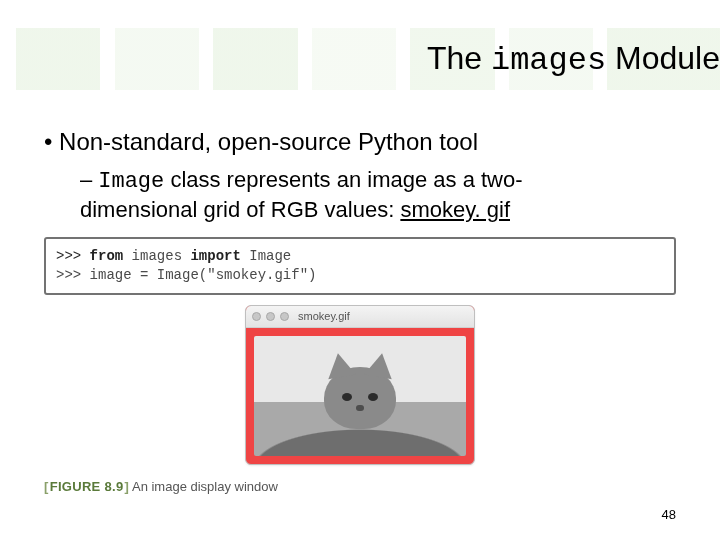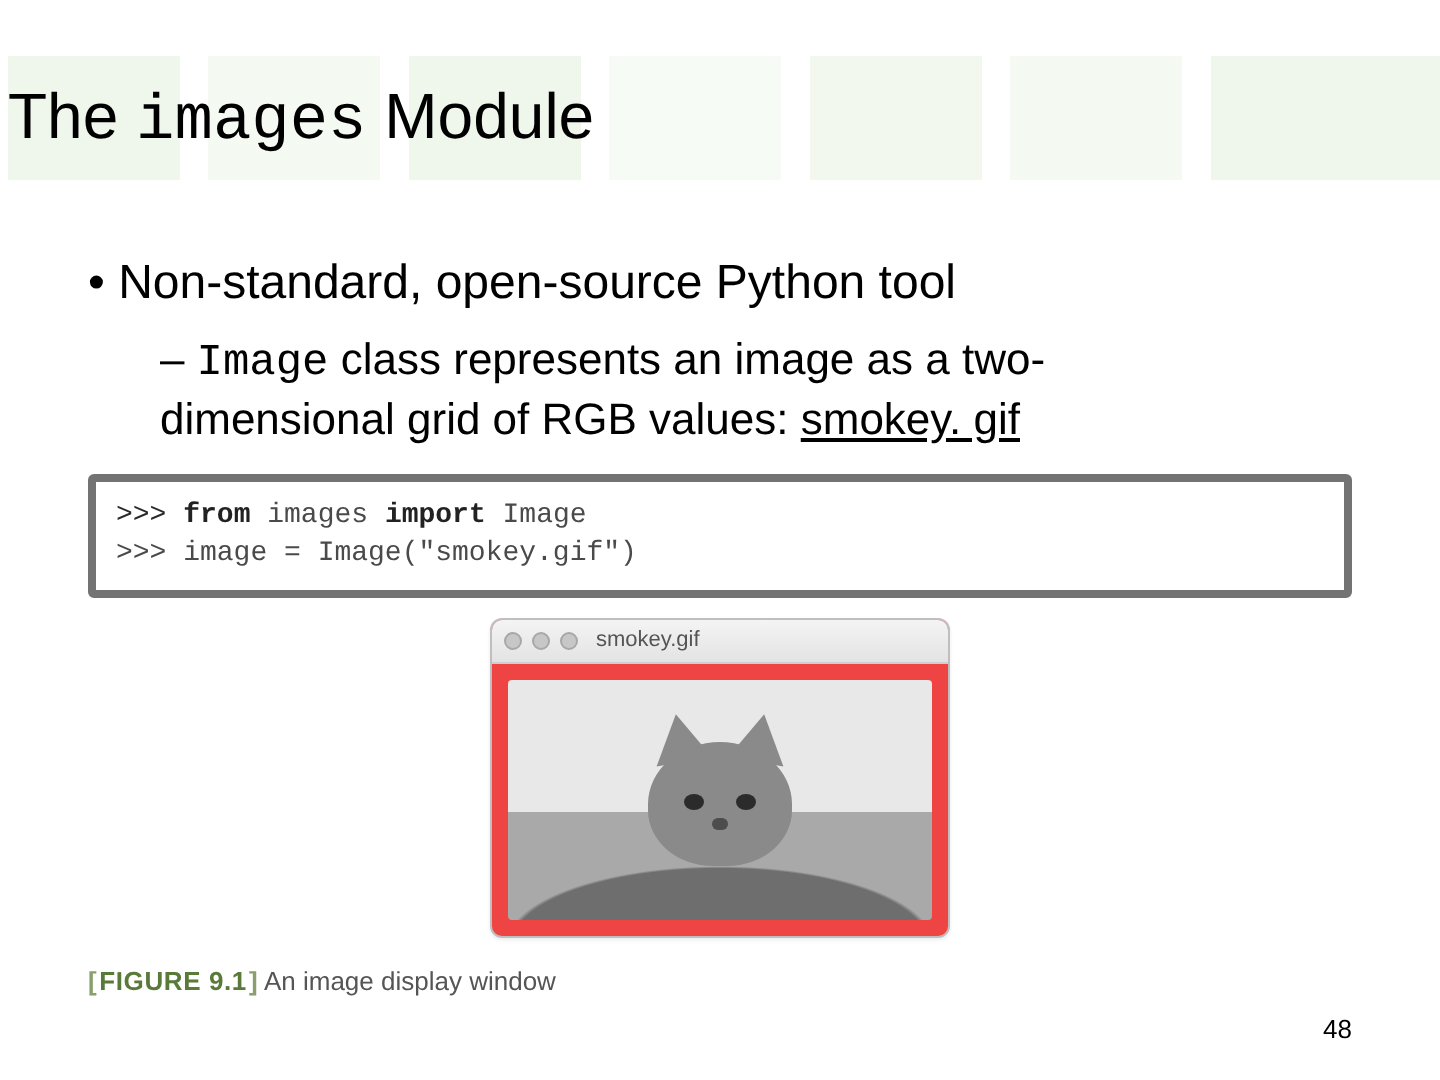--- a/index.html
+++ b/index.html
@@ -1,38 +1,38 @@
 <!DOCTYPE html>
 <html><head>
 <meta charset="utf-8">
 <style>
   * { margin: 0; padding: 0; box-sizing: border-box; }
   html, body { width: 720px; height: 540px; font-family: Arial, Helvetica, sans-serif; background: #fff; color: #000; }
   .slide { position: relative; width: 720px; height: 540px; }
   .title-band {
-    position: absolute; top: 28px; left: 4px; right: 0; height: 62px;
-    display: flex; align-items: center; justify-content: flex-start;
+    position: absolute; top: 28px; left: 16px; right: 0; height: 62px;
+    display: flex; align-items: center; justify-content: flex-end;
   }
   .title-band::before {
     content: ""; position: absolute; inset: 0;
     background:
       linear-gradient(to right, rgba(230,242,224,0.9) 0 12%, transparent 12% 14%, rgba(230,242,224,0.6) 14% 26%, transparent 26% 28%, rgba(230,242,224,0.9) 28% 40%, transparent 40% 42%, rgba(230,242,224,0.5) 42% 54%, transparent 54% 56%, rgba(230,242,224,0.8) 56% 68%, transparent 68% 70%, rgba(230,242,224,0.6) 70% 82%, transparent 82% 84%, rgba(230,242,224,0.9) 84% 100%);
     opacity: 0.7;
   }
   .title { position: relative; font-size: 32px; font-weight: 400; }
   .title .code { font-family: "Courier New", monospace; }
   .body { position: absolute; top: 128px; left: 44px; right: 44px; }
   .b1 { font-size: 24px; margin-bottom: 10px; }
   .b1::before { content: "• "; }
   .b2 { font-size: 22px; margin-left: 36px; line-height: 1.25; }
   .b2 .dash { margin-right: 6px; }
   .b2 .code { font-family: "Courier New", monospace; }
   .b2 .link { text-decoration: underline; }
   .codebox {
-    margin: 14px 0 10px 0; border: 4px solid #737373; border-radius: 3px;
+    margin: 14px 0 10px 0; border: 2px solid #737373; border-radius: 3px;
     padding: 8px 10px; background: #fff; font-family: "Courier New", monospace;
     font-size: 14px; line-height: 1.35; color: #4a4a4a;
   }
   .codebox .kw { font-weight: bold; color: #222; }
   .codebox .prompt { color: #2a2a2a; }
   .imgwin-row { display: flex; justify-content: center; }
   .imgwin {
     width: 230px; border: 1px solid #bfbfbf; border-radius: 6px; overflow: hidden;
     background: #ef4444; box-shadow: 0 1px 2px rgba(0,0,0,0.08);
   }
@@ -110,20 +110,20 @@
               <div class="eye l"></div>
               <div class="eye r"></div>
               <div class="nose"></div>
             </div>
           </div>
         </div>
       </div>
     </div>
 
     <div class="figcap">
-      <span class="flabel">FIGURE 9.1</span><span> An image display window</span>
+      <span class="flabel">FIGURE 8.9</span><span> An image display window</span>
     </div>
 
   </div>
 
   <div class="footer-right">48</div>
 
 </div>
 
 </body></html>

